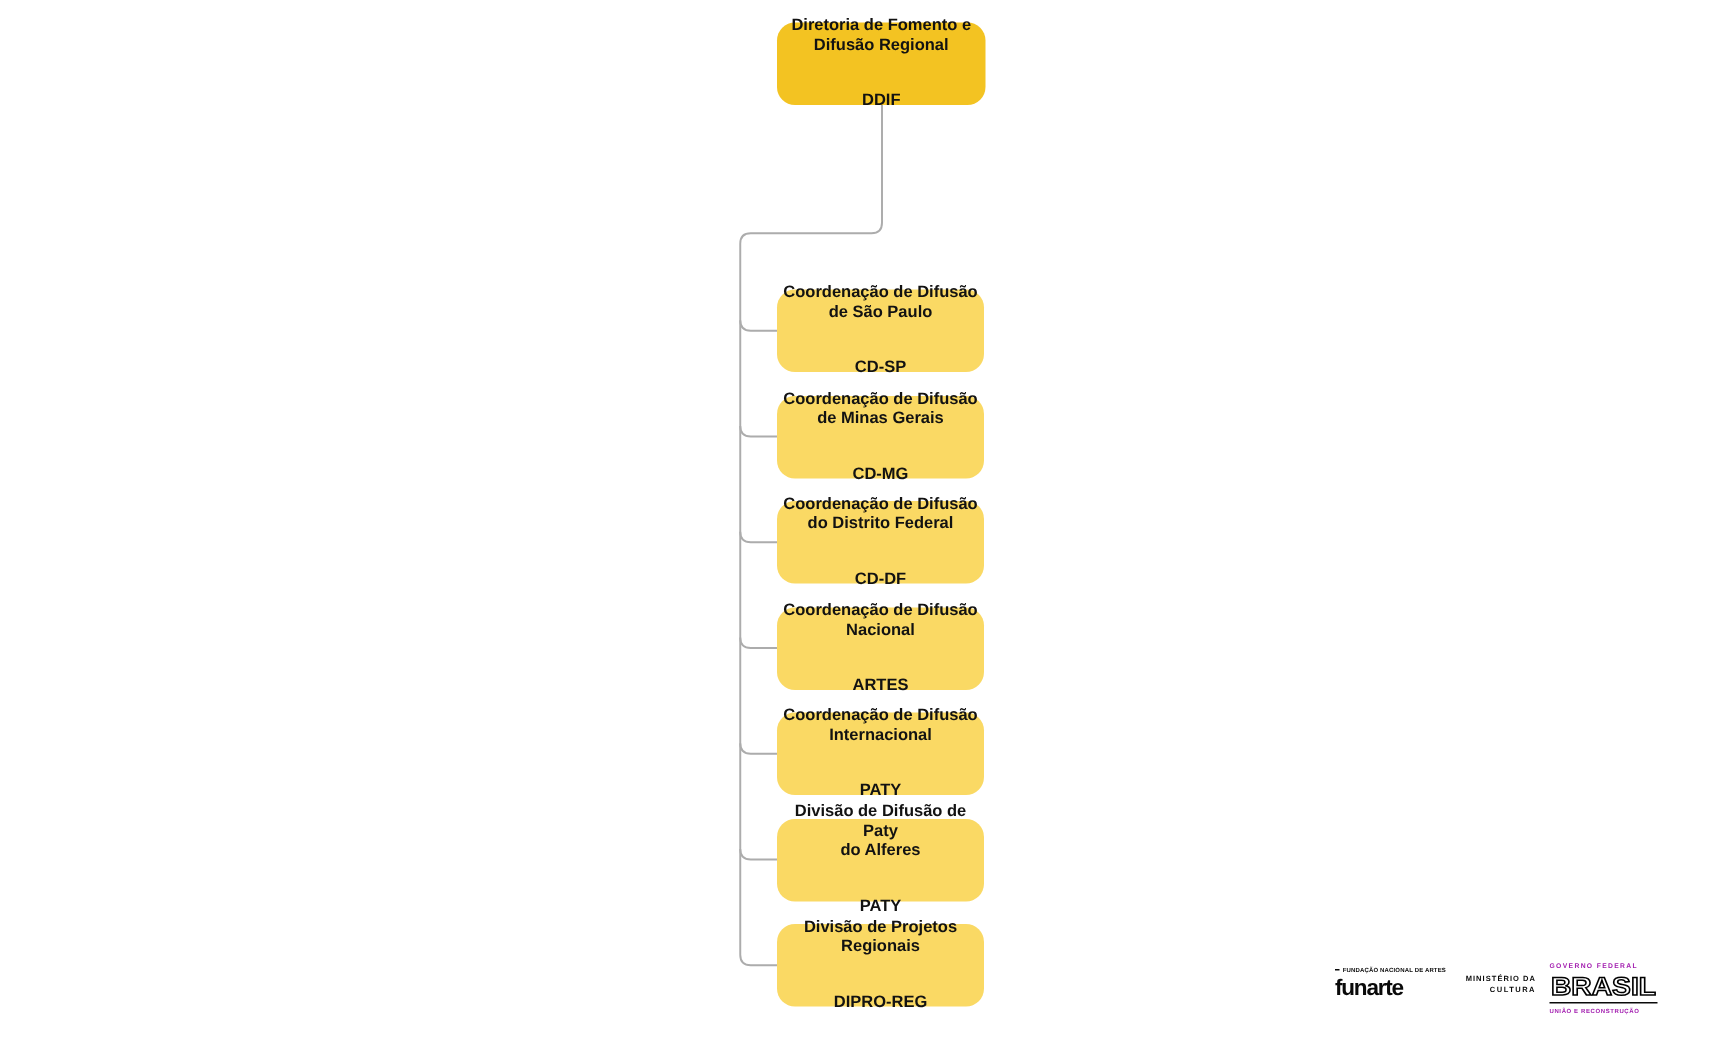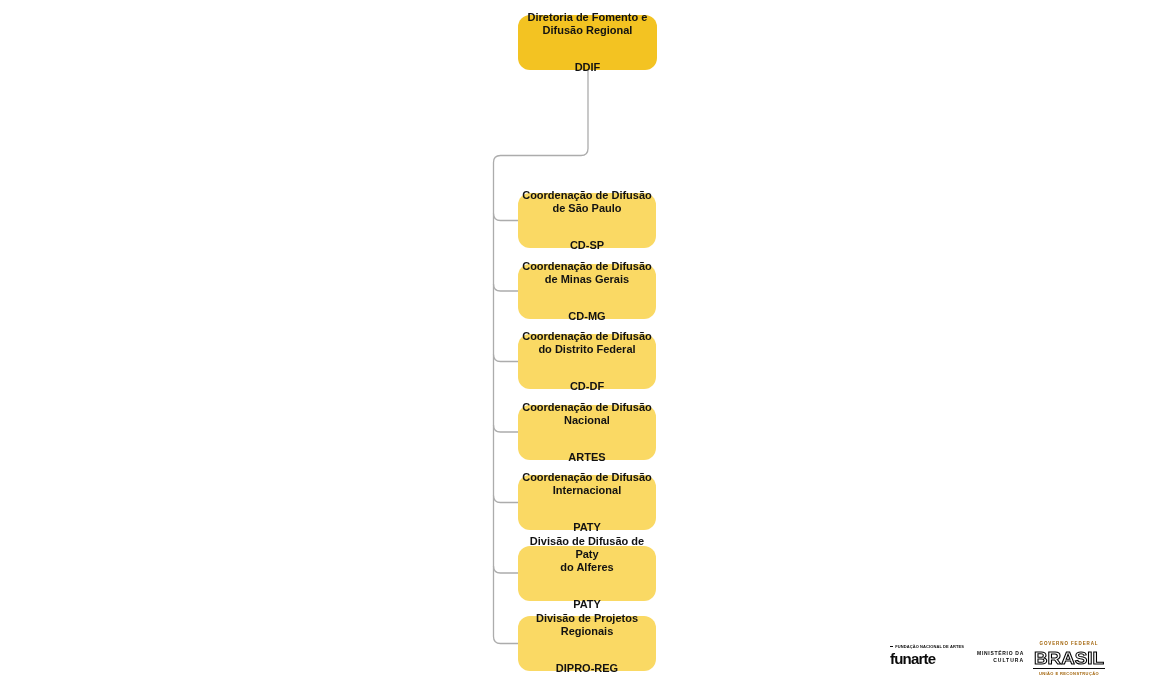--- a/index.html
+++ b/index.html
@@ -37,21 +37,21 @@
   .footer-logos{position:absolute;left:0;top:0;width:100%;height:100%;pointer-events:none;}
   .funarte-logo{position:absolute;left:890px;top:644px;width:74px;color:#0a0a0a;}
   .funarte-tagline{display:flex;align-items:center;gap:2px;font-size:4px;font-weight:bold;letter-spacing:0.1px;white-space:nowrap;}
   .tagline-dash{display:inline-block;width:7px;height:1px;background:#0a0a0a;}
   .funarte-wordmark{font-size:15px;font-weight:bold;letter-spacing:-0.8px;line-height:19px;margin-top:0px;}
 
   .minc-logo{position:absolute;left:972px;top:650px;width:52px;text-align:right;color:#0a0a0a;line-height:7px;}
   .minc-line1{font-size:5px;font-weight:600;letter-spacing:0.7px;white-space:nowrap;}
   .minc-line2{font-size:5px;font-weight:bold;letter-spacing:1px;white-space:nowrap;}
 
-  .govbr-logo{position:absolute;left:1033px;top:641px;width:72px;text-align:center;color:#a16207;}
+  .govbr-logo{position:absolute;left:1033px;top:641px;width:72px;text-align:left;color:#a21caf;}
   .gov-top{font-size:4.5px;font-weight:bold;letter-spacing:0.9px;white-space:nowrap;}
   .gov-brasil{display:block;margin:1px auto 0 auto;}
   .gov-rule{height:1px;background:#0a0a0a;margin-top:0px;}
   .gov-bottom{font-size:4px;font-weight:600;letter-spacing:0.4px;margin-top:2px;white-space:nowrap;}
 </style>
 </head>
 <body>
 
 <div class="canvas">
 

